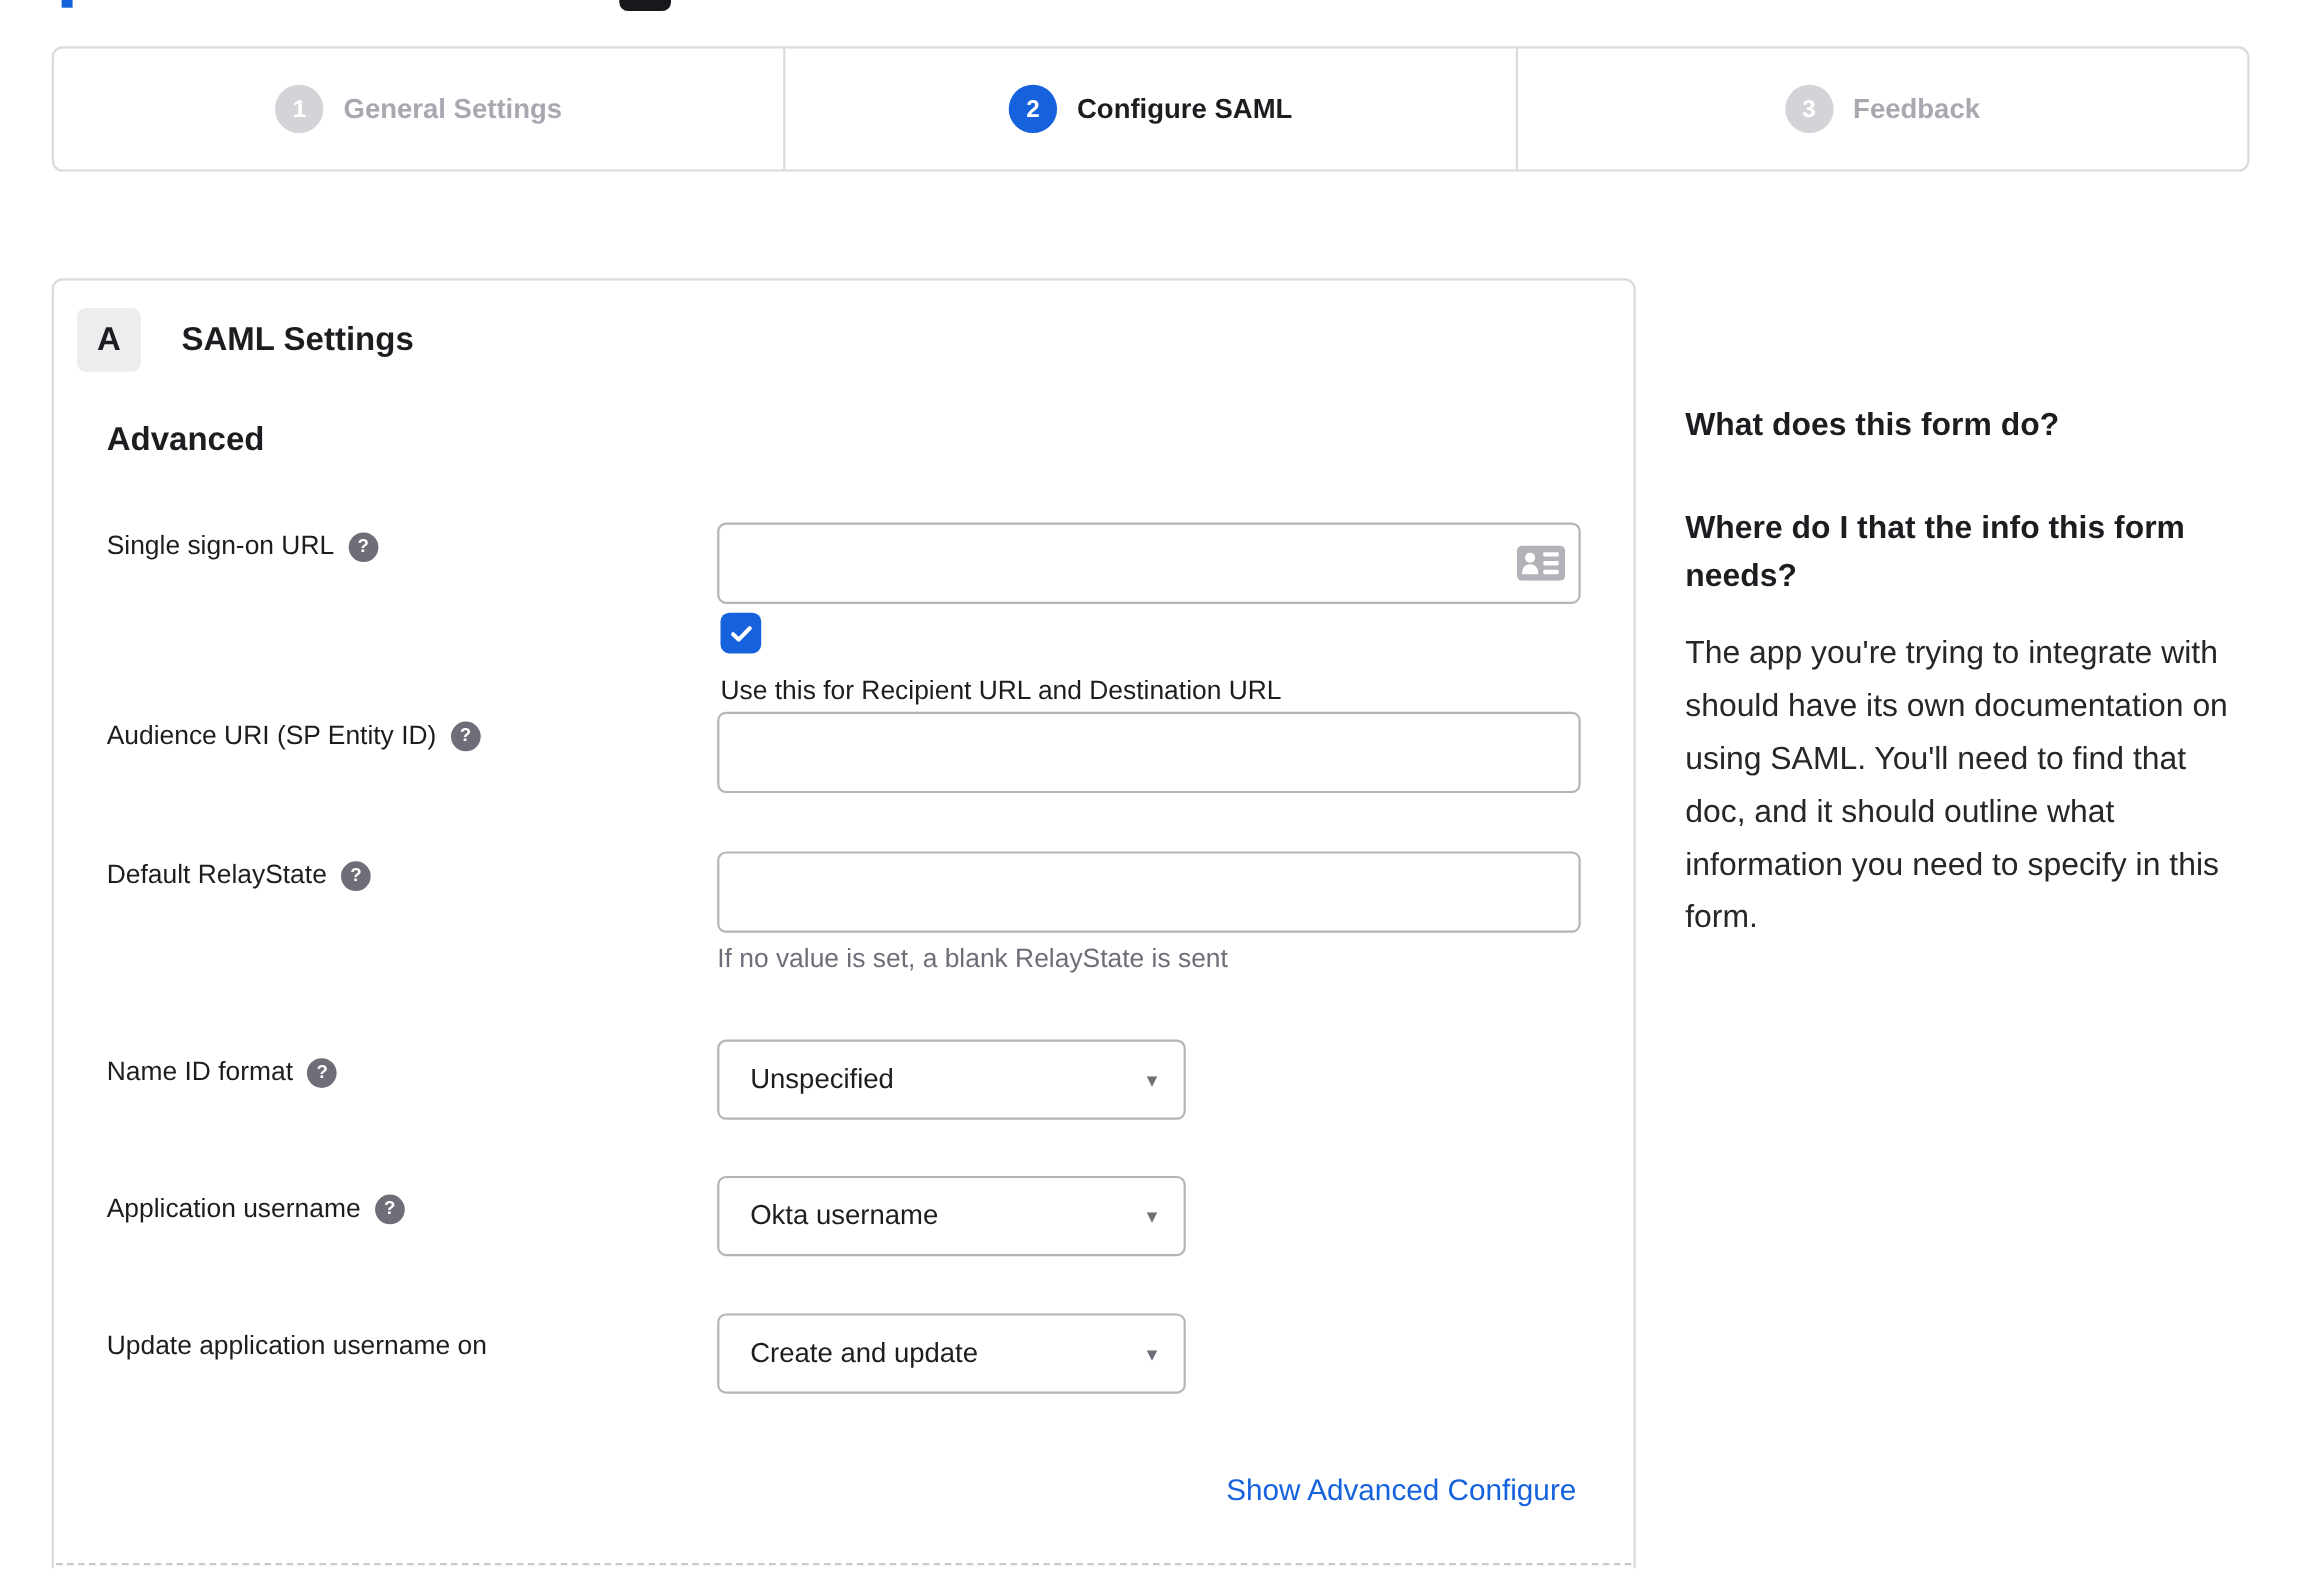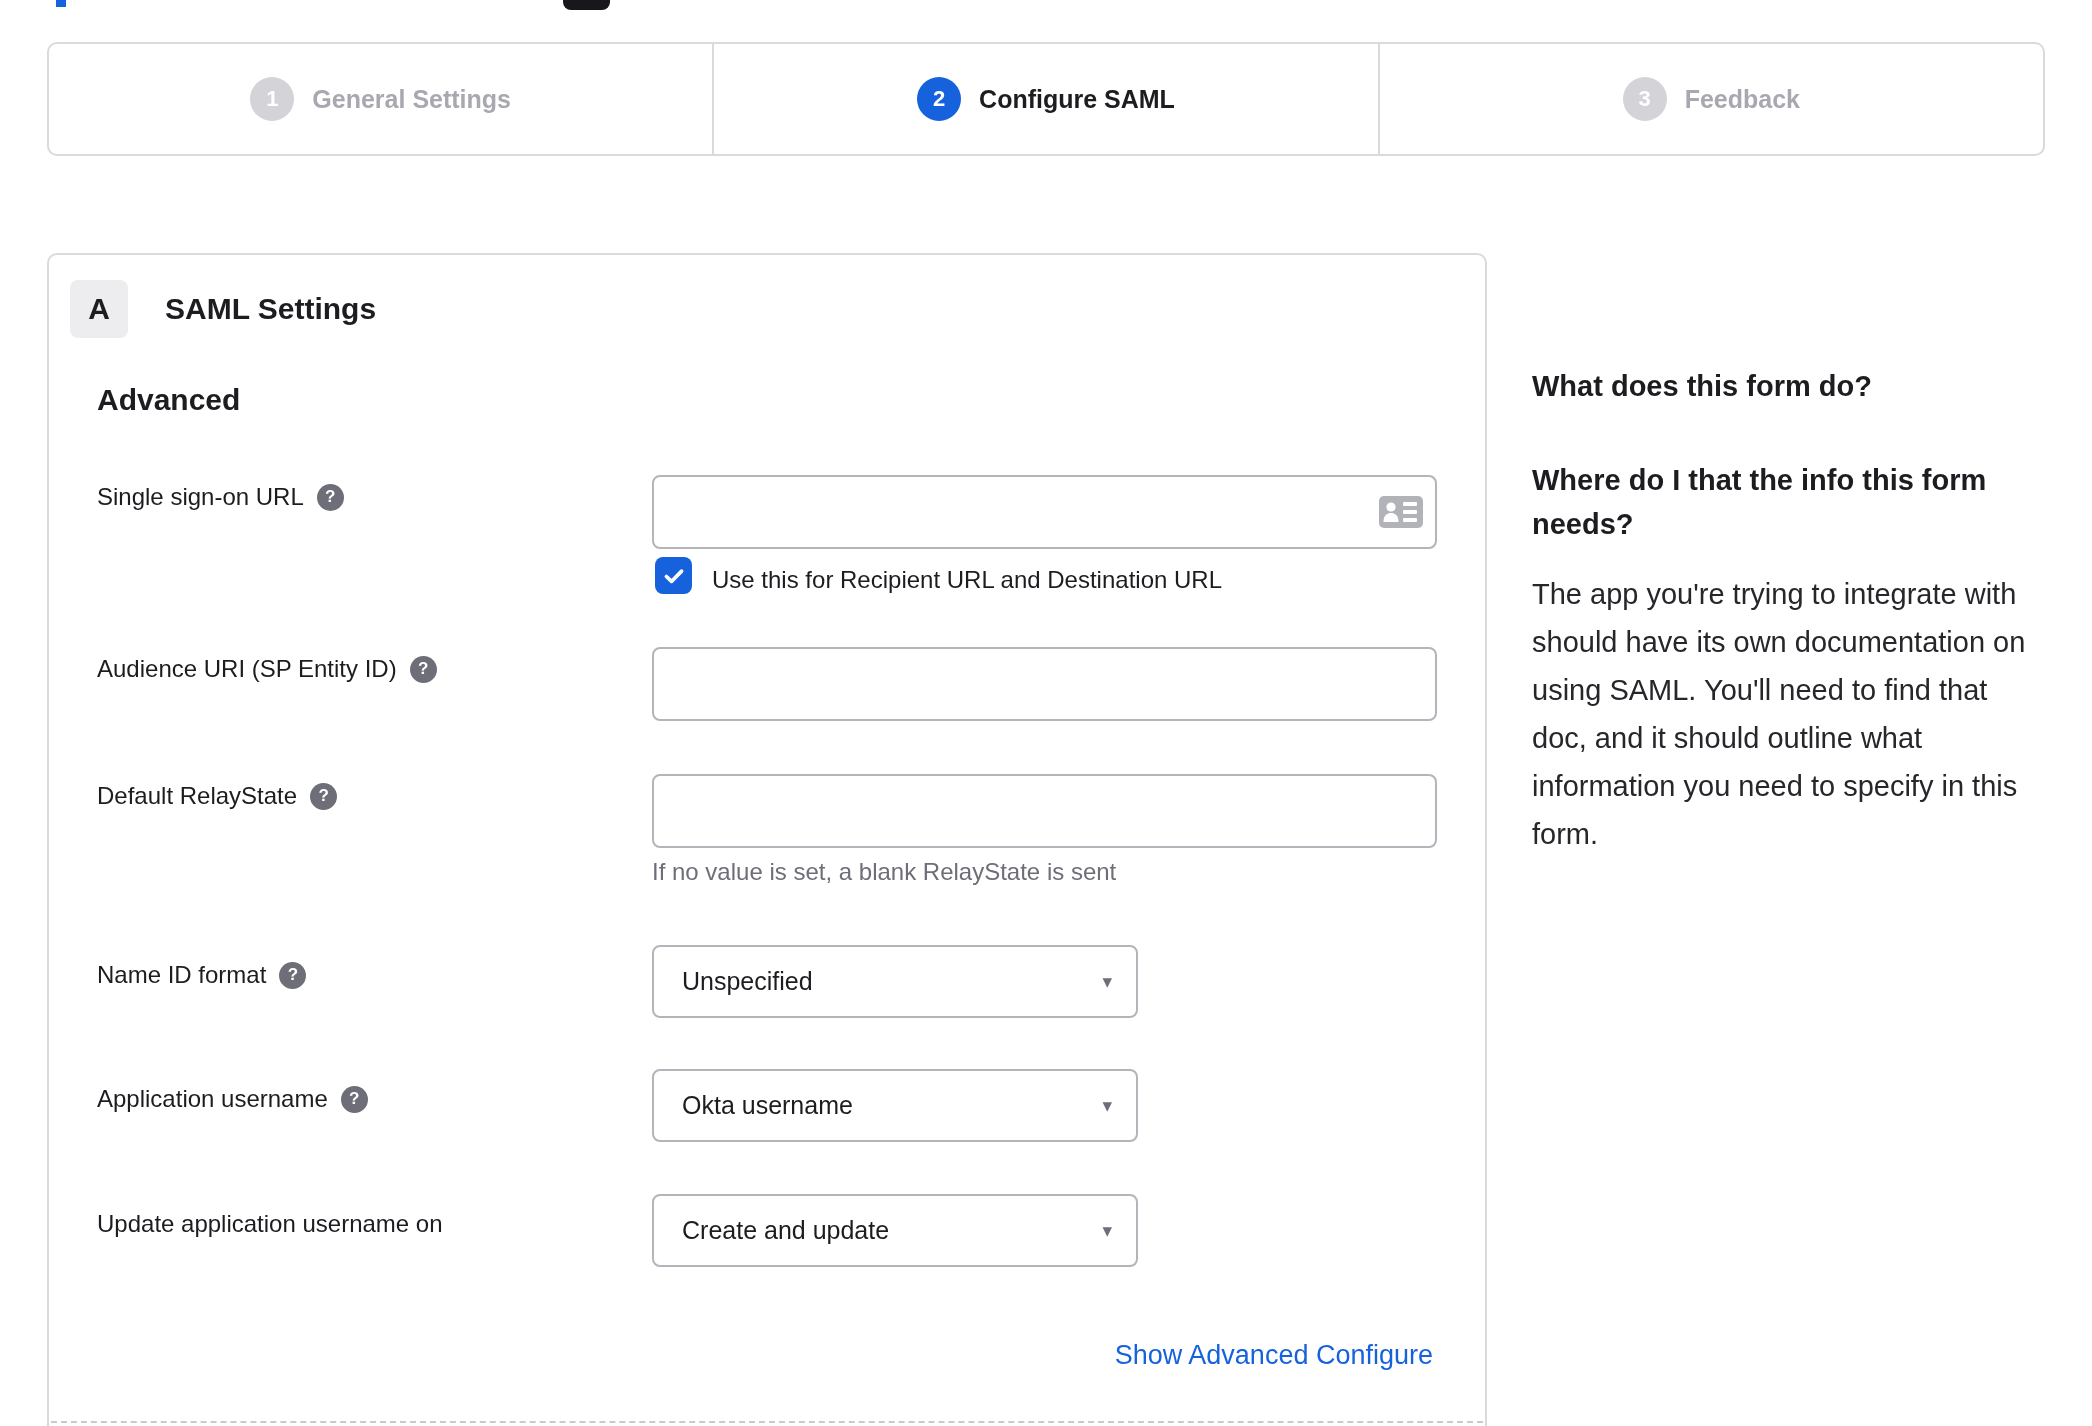--- a/index.html
+++ b/index.html
@@ -39,28 +39,28 @@
                font-size: 17px; font-weight: 700; display: flex; align-items: center; justify-content: center;
                cursor: pointer; flex: 0 0 auto; }
 
   .text-input { position: absolute; width: 785px; height: 74px; border: 2px solid #b4b4bb; border-radius: 8px;
                 background: #fff; font-family: "Liberation Sans", sans-serif; font-size: 24px; color: #1d1d21;
                 padding: 0 60px 0 24px; outline: none; }
   .input-wrap { position: absolute; width: 785px; height: 74px; }
   .input-wrap .text-input { position: absolute; left: 0; top: 0; }
   .card-icon { position: absolute; right: 14px; top: 21px; width: 44px; height: 32px; cursor: pointer; }
 
-  .checkbox-row { position: absolute; display: flex; align-items: flex-end; gap: 20px; }
+  .checkbox-row { position: absolute; display: flex; align-items: flex-start; gap: 20px; flex-direction: column; }
   .checkbox { width: 37px; height: 37px; background: #1662dd; border-radius: 8px; display: flex;
               align-items: center; justify-content: center; cursor: pointer; flex: 0 0 auto; }
   .checkbox-label { font-size: 24px; color: #1d1d21; }
 
   .hint { position: absolute; font-size: 24px; color: #6e6e78; }
 
-  .select { position: absolute; width: 486px; height: 73px; border: 2px solid #b4b4bb; border-radius: 8px;
+  .select { position: absolute; width: 426px; height: 73px; border: 2px solid #b4b4bb; border-radius: 8px;
             background: #fff; display: flex; align-items: center; padding: 0 24px 0 28px; cursor: pointer; }
   .select-value { font-size: 25px; color: #1d1d21; flex: 1 1 auto; }
   .select-caret { font-size: 19px; color: #6e6e78; flex: 0 0 auto; }
 
   .advanced-link { position: absolute; right: 52px; top: 1085px; font-size: 27px; font-weight: 500;
                    color: #1662dd; text-decoration: none; cursor: pointer; }
   .dashed-divider { position: absolute; left: 2px; right: 2px; top: 1166px; border-top: 2px dashed #c9c9ce; }
 
   
   .sidebar { position: absolute; left: 1532px; top: 322px; width: 560px; }

